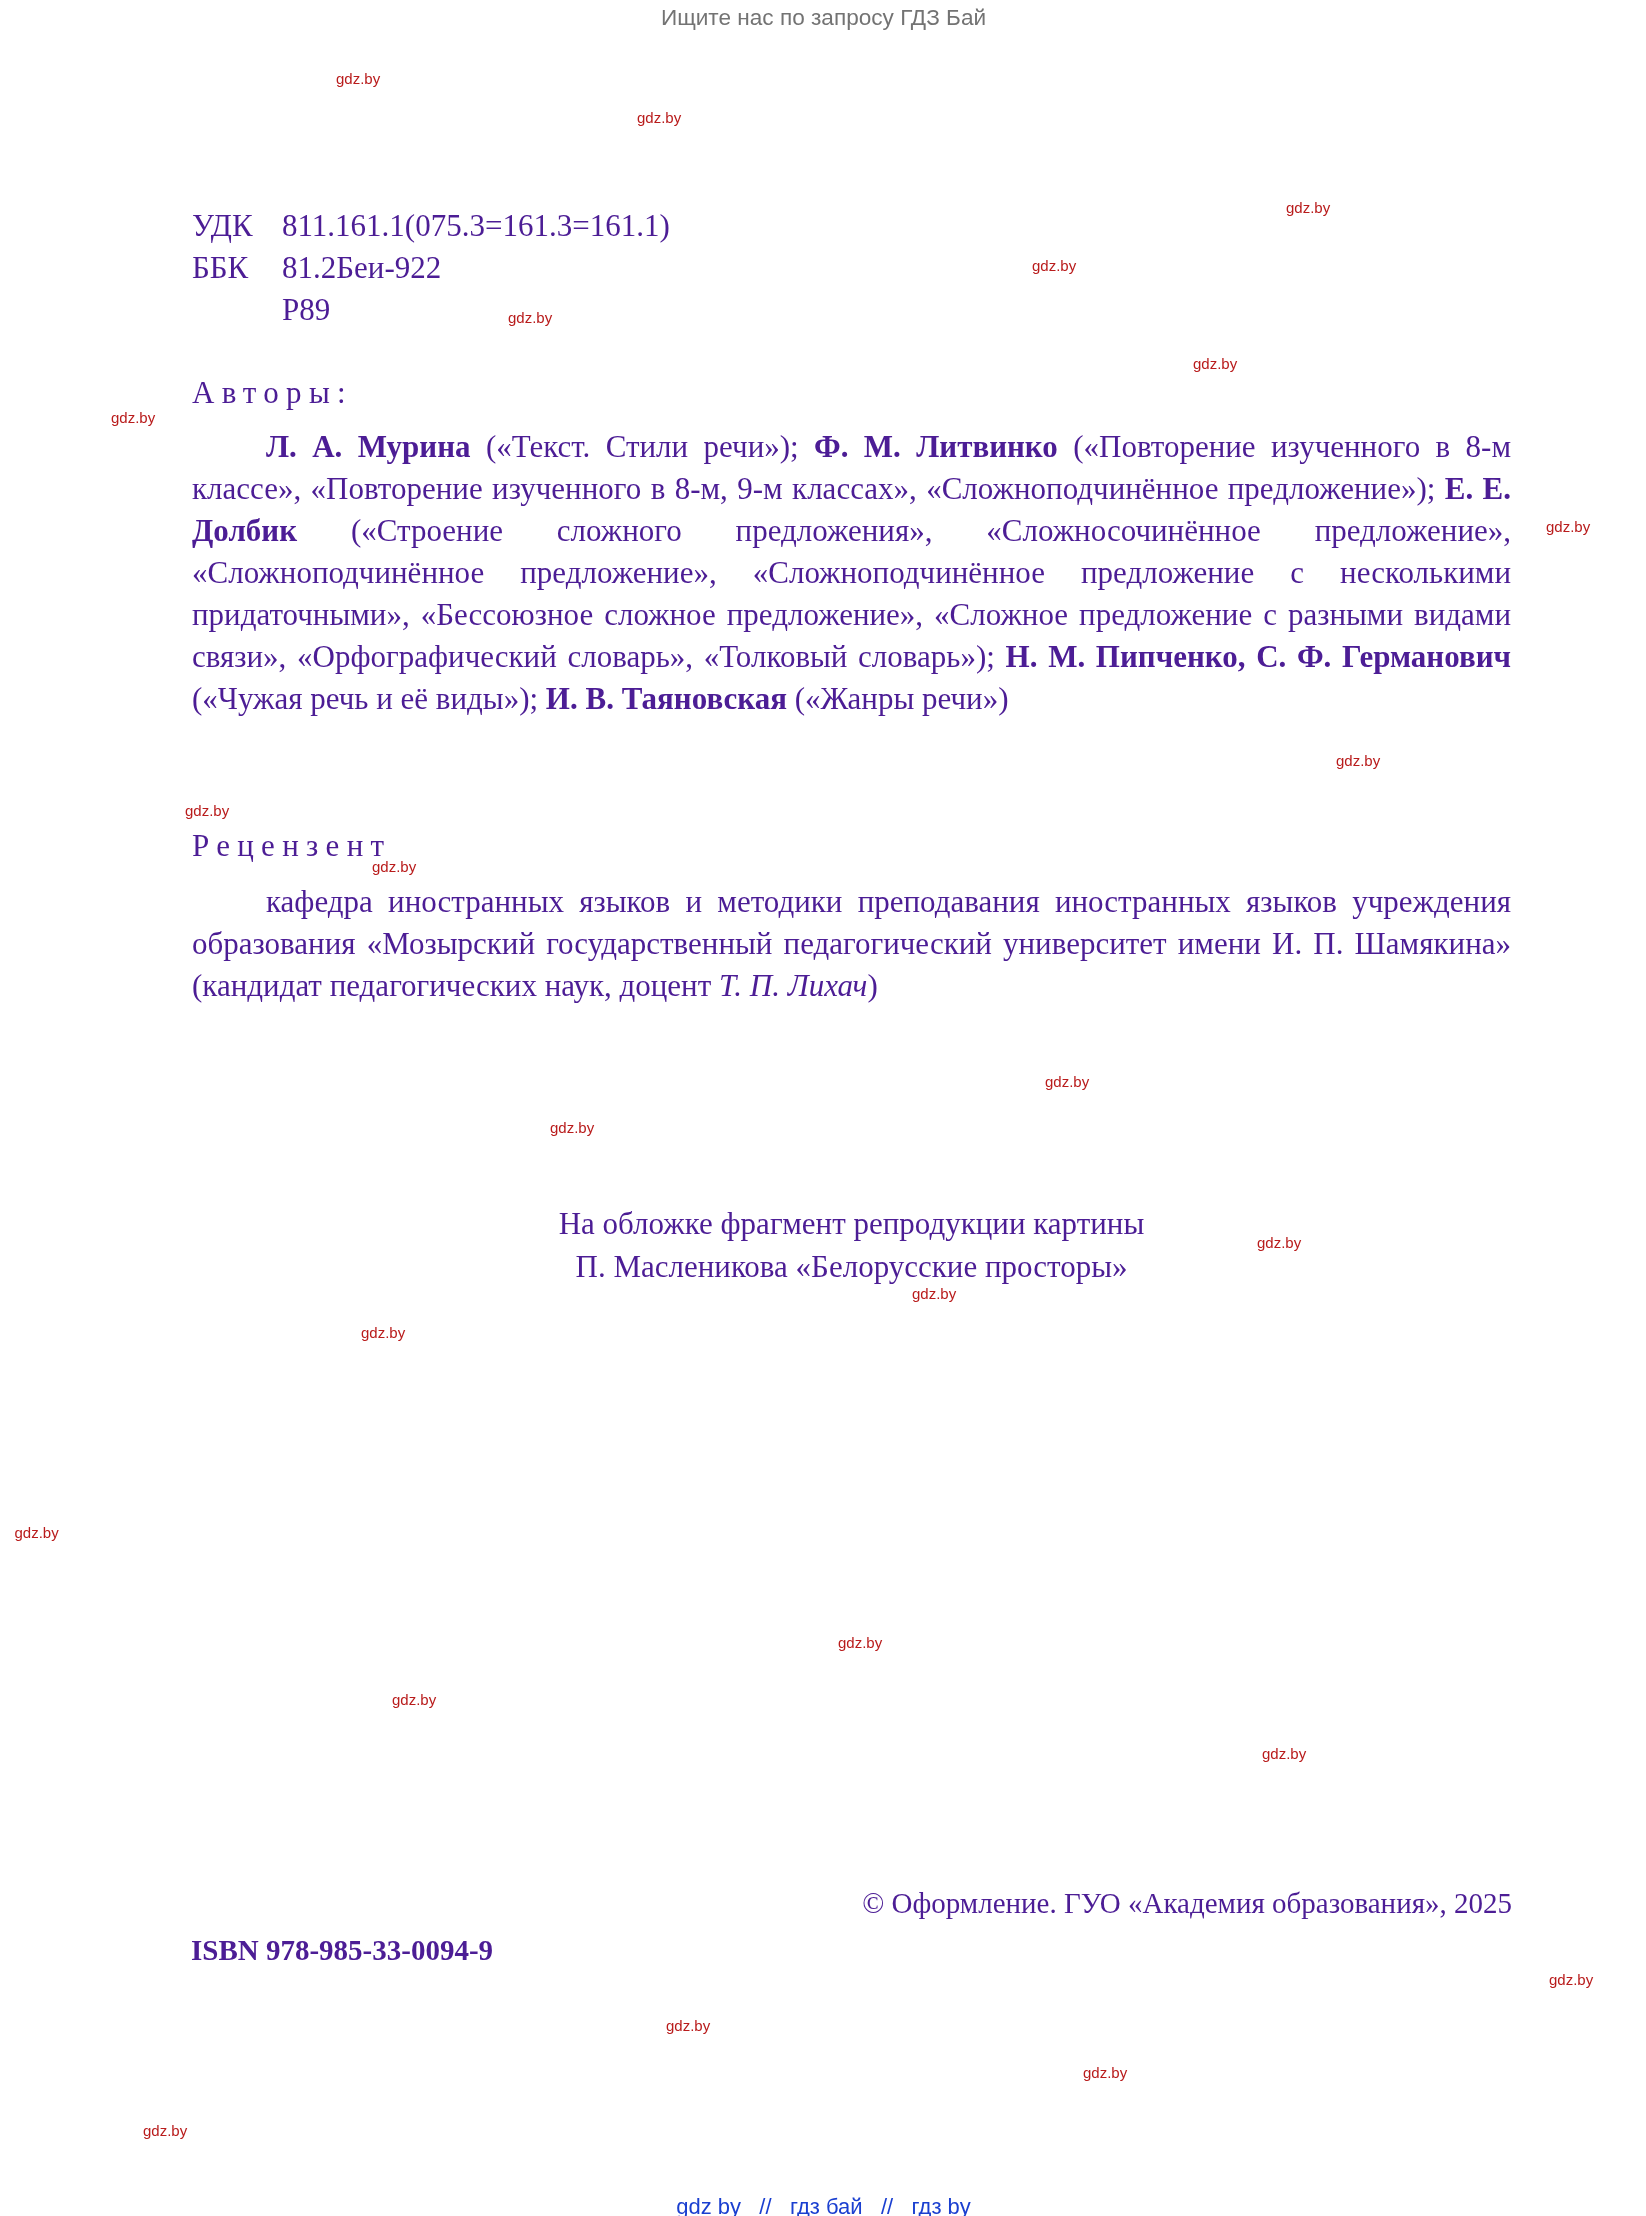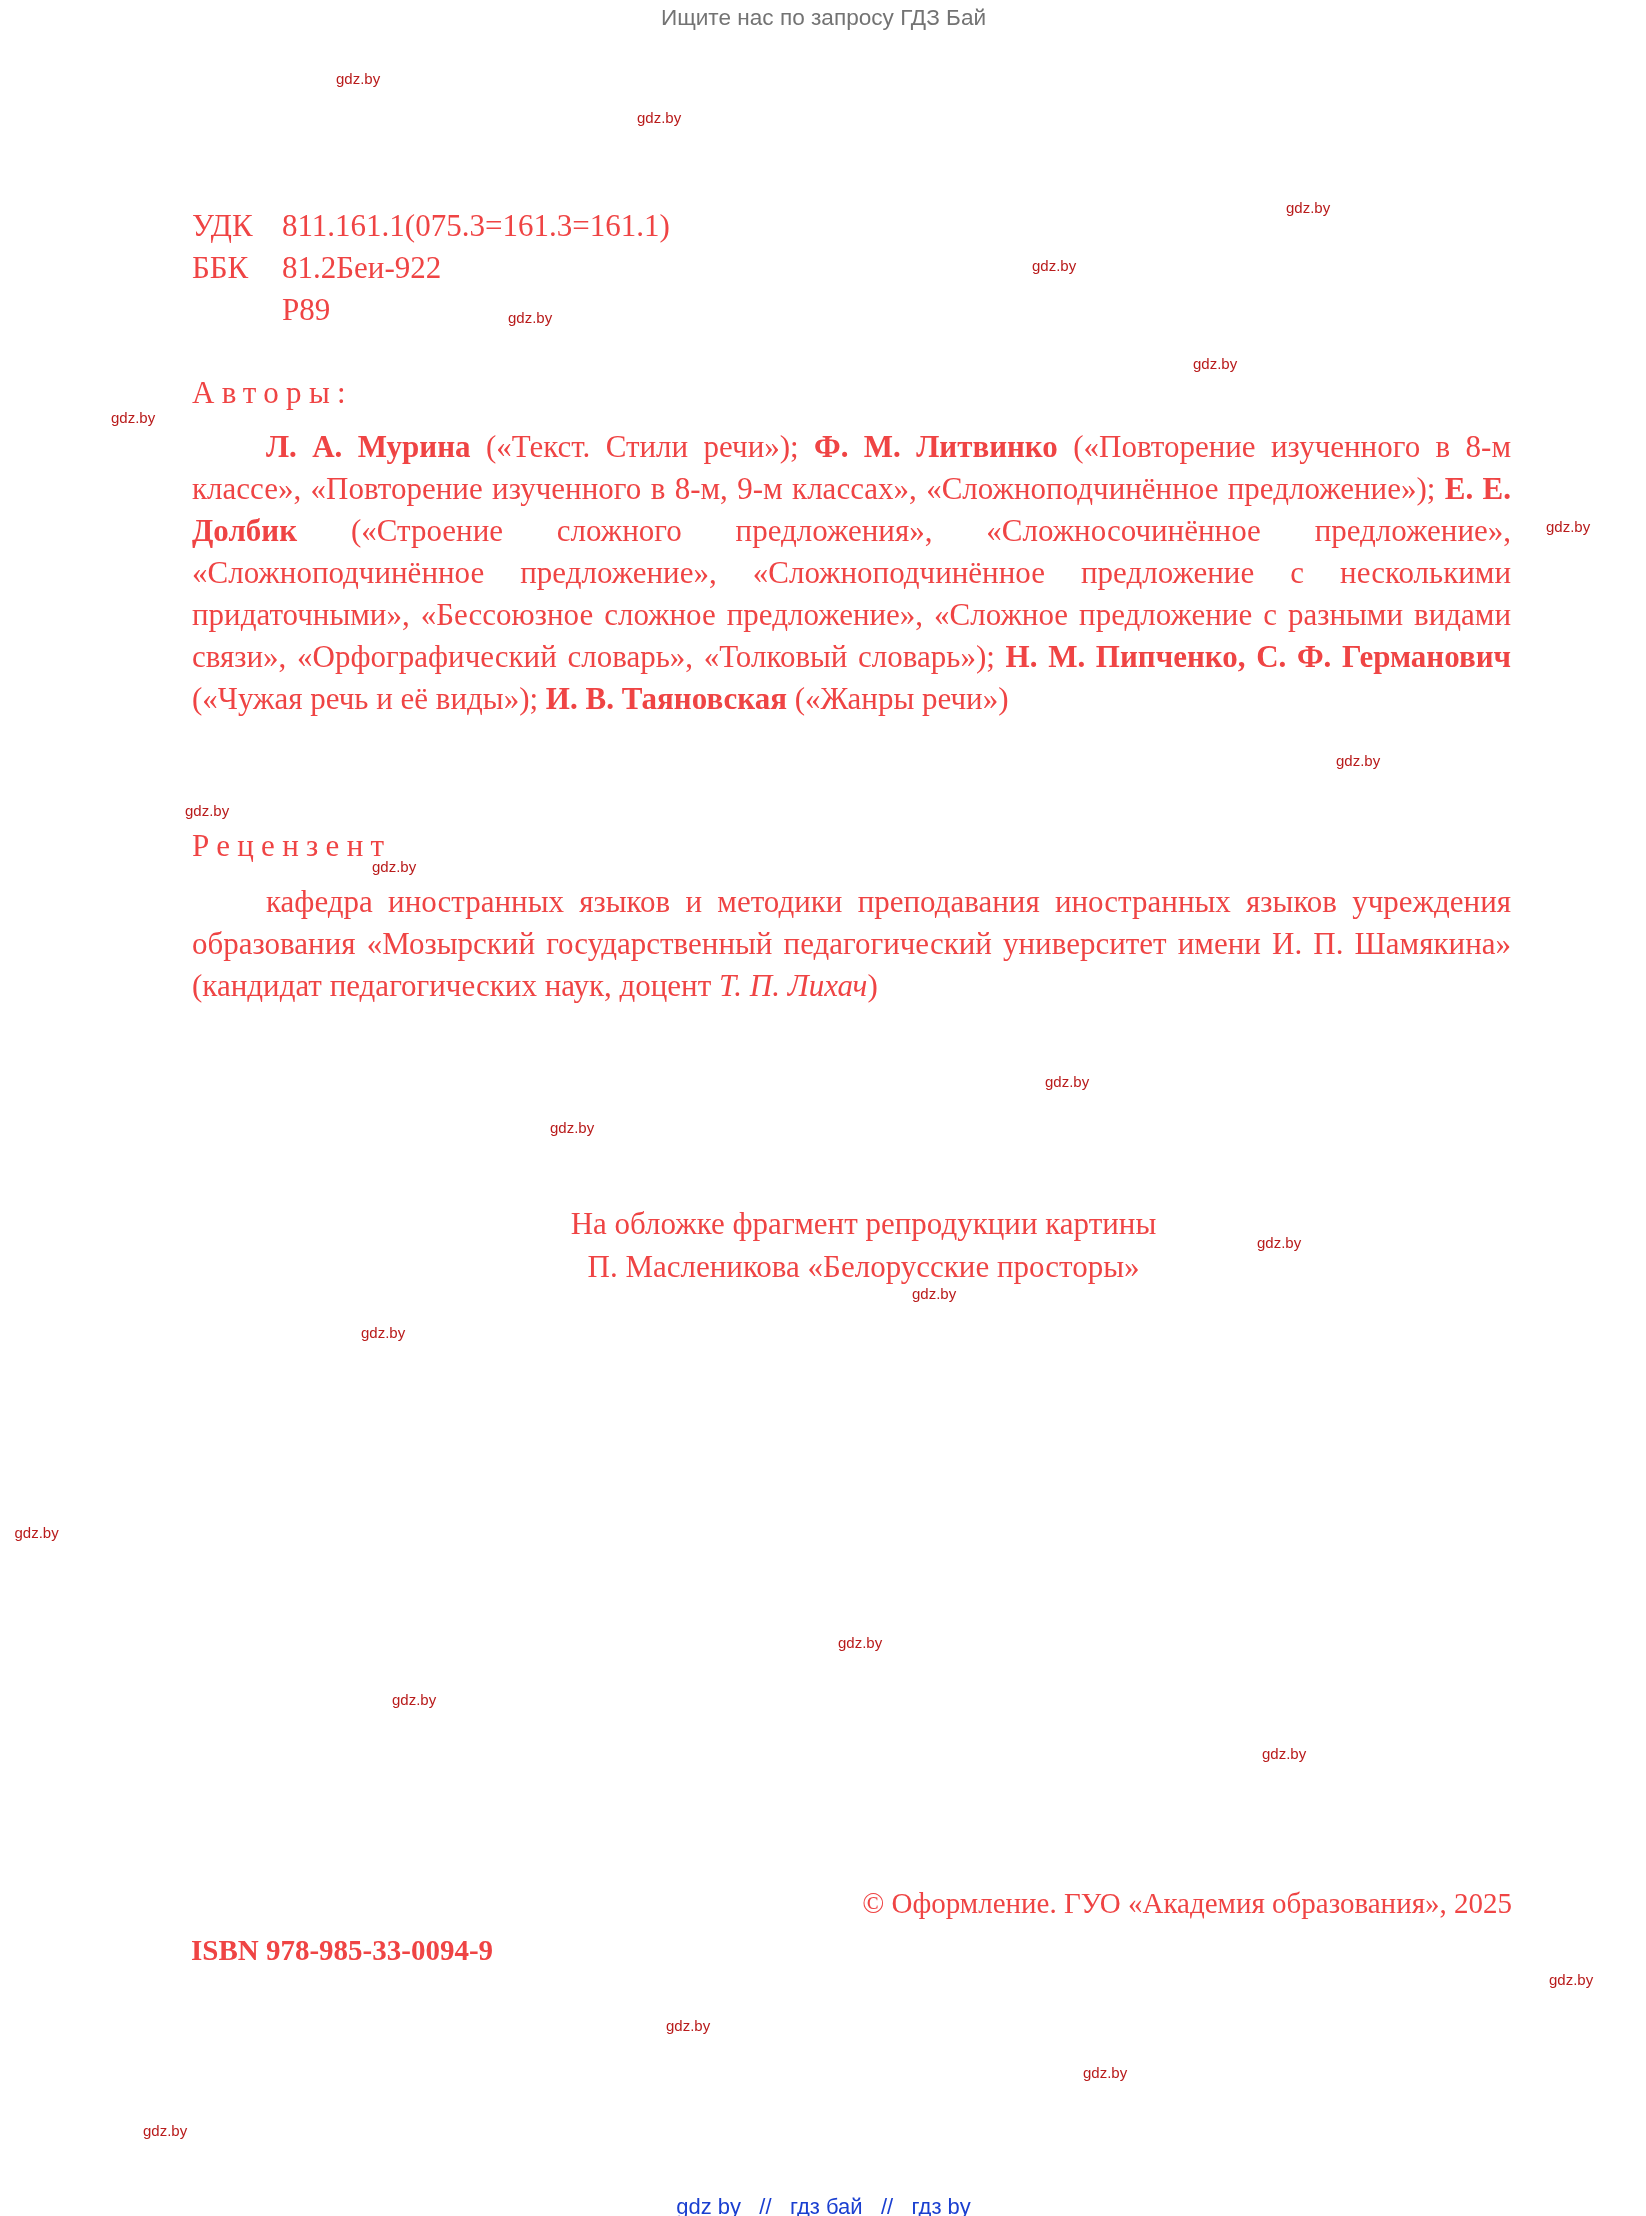--- a/index.html
+++ b/index.html
@@ -2,36 +2,36 @@
 <html style="font-size:13px"><head>
 <meta charset="utf-8">
 <style>
   html, body { margin: 0; padding: 0; background: #ffffff; }
   body { width: 1647px; height: 2216px; position: relative; overflow: hidden; }
   .top-banner {
     position: absolute; left: 0; top: 3.2px; width: 1647px; text-align: center;
     font-family: "Liberation Sans", sans-serif; font-size: 22.6px; color: #737373;
     line-height: 29px;
   }
-  .serif { font-family: "Liberation Serif", "DejaVu Serif", serif; color: #ef4444; }
+  .serif { font-family: "Liberation Serif", "DejaVu Serif", serif; color: #4c1d95; }
   .biblio { position: absolute; left: 192px; top: 205px; font-size: 31px; line-height: 42px; }
   .biblio .row { white-space: nowrap; }
   .biblio .key { display: inline-block; width: 90px; }
   .heading {
     position: absolute; left: 192px; width: 1319px; text-align: left;
     font-size: 31px; letter-spacing: 7.3px; line-height: 42px;
   }
   .para {
     position: absolute; left: 192px; width: 1319px; font-size: 31px; line-height: 42px;
     text-align: justify; text-indent: 74px; hyphens: manual;
   }
   .para b { font-weight: bold; margin-top: 16px; }
   .para i { font-style: italic; }
   .cover {
-    position: absolute; left: 204px; width: 1319px; text-align: center;
+    position: absolute; left: 192px; width: 1319px; text-align: center;
     font-size: 31px; line-height: 43px;
   }
   .isbn { position: absolute; left: 191px; top: 1931px; font-size: 29px; font-weight: bold; line-height: 39px; text-align: right; }
   .copy { position: absolute; right: 135px; top: 1884px; font-size: 29px; line-height: 39px; white-space: nowrap; }
   .wm {
     position: absolute; font-family: "Liberation Sans", sans-serif; font-size: 15px;
     color: #b91c1c; line-height: 26px; white-space: nowrap;
   }
   .footer-links {
     position: absolute; left: 0; top: 2194px; width: 1647px; text-align: center;

